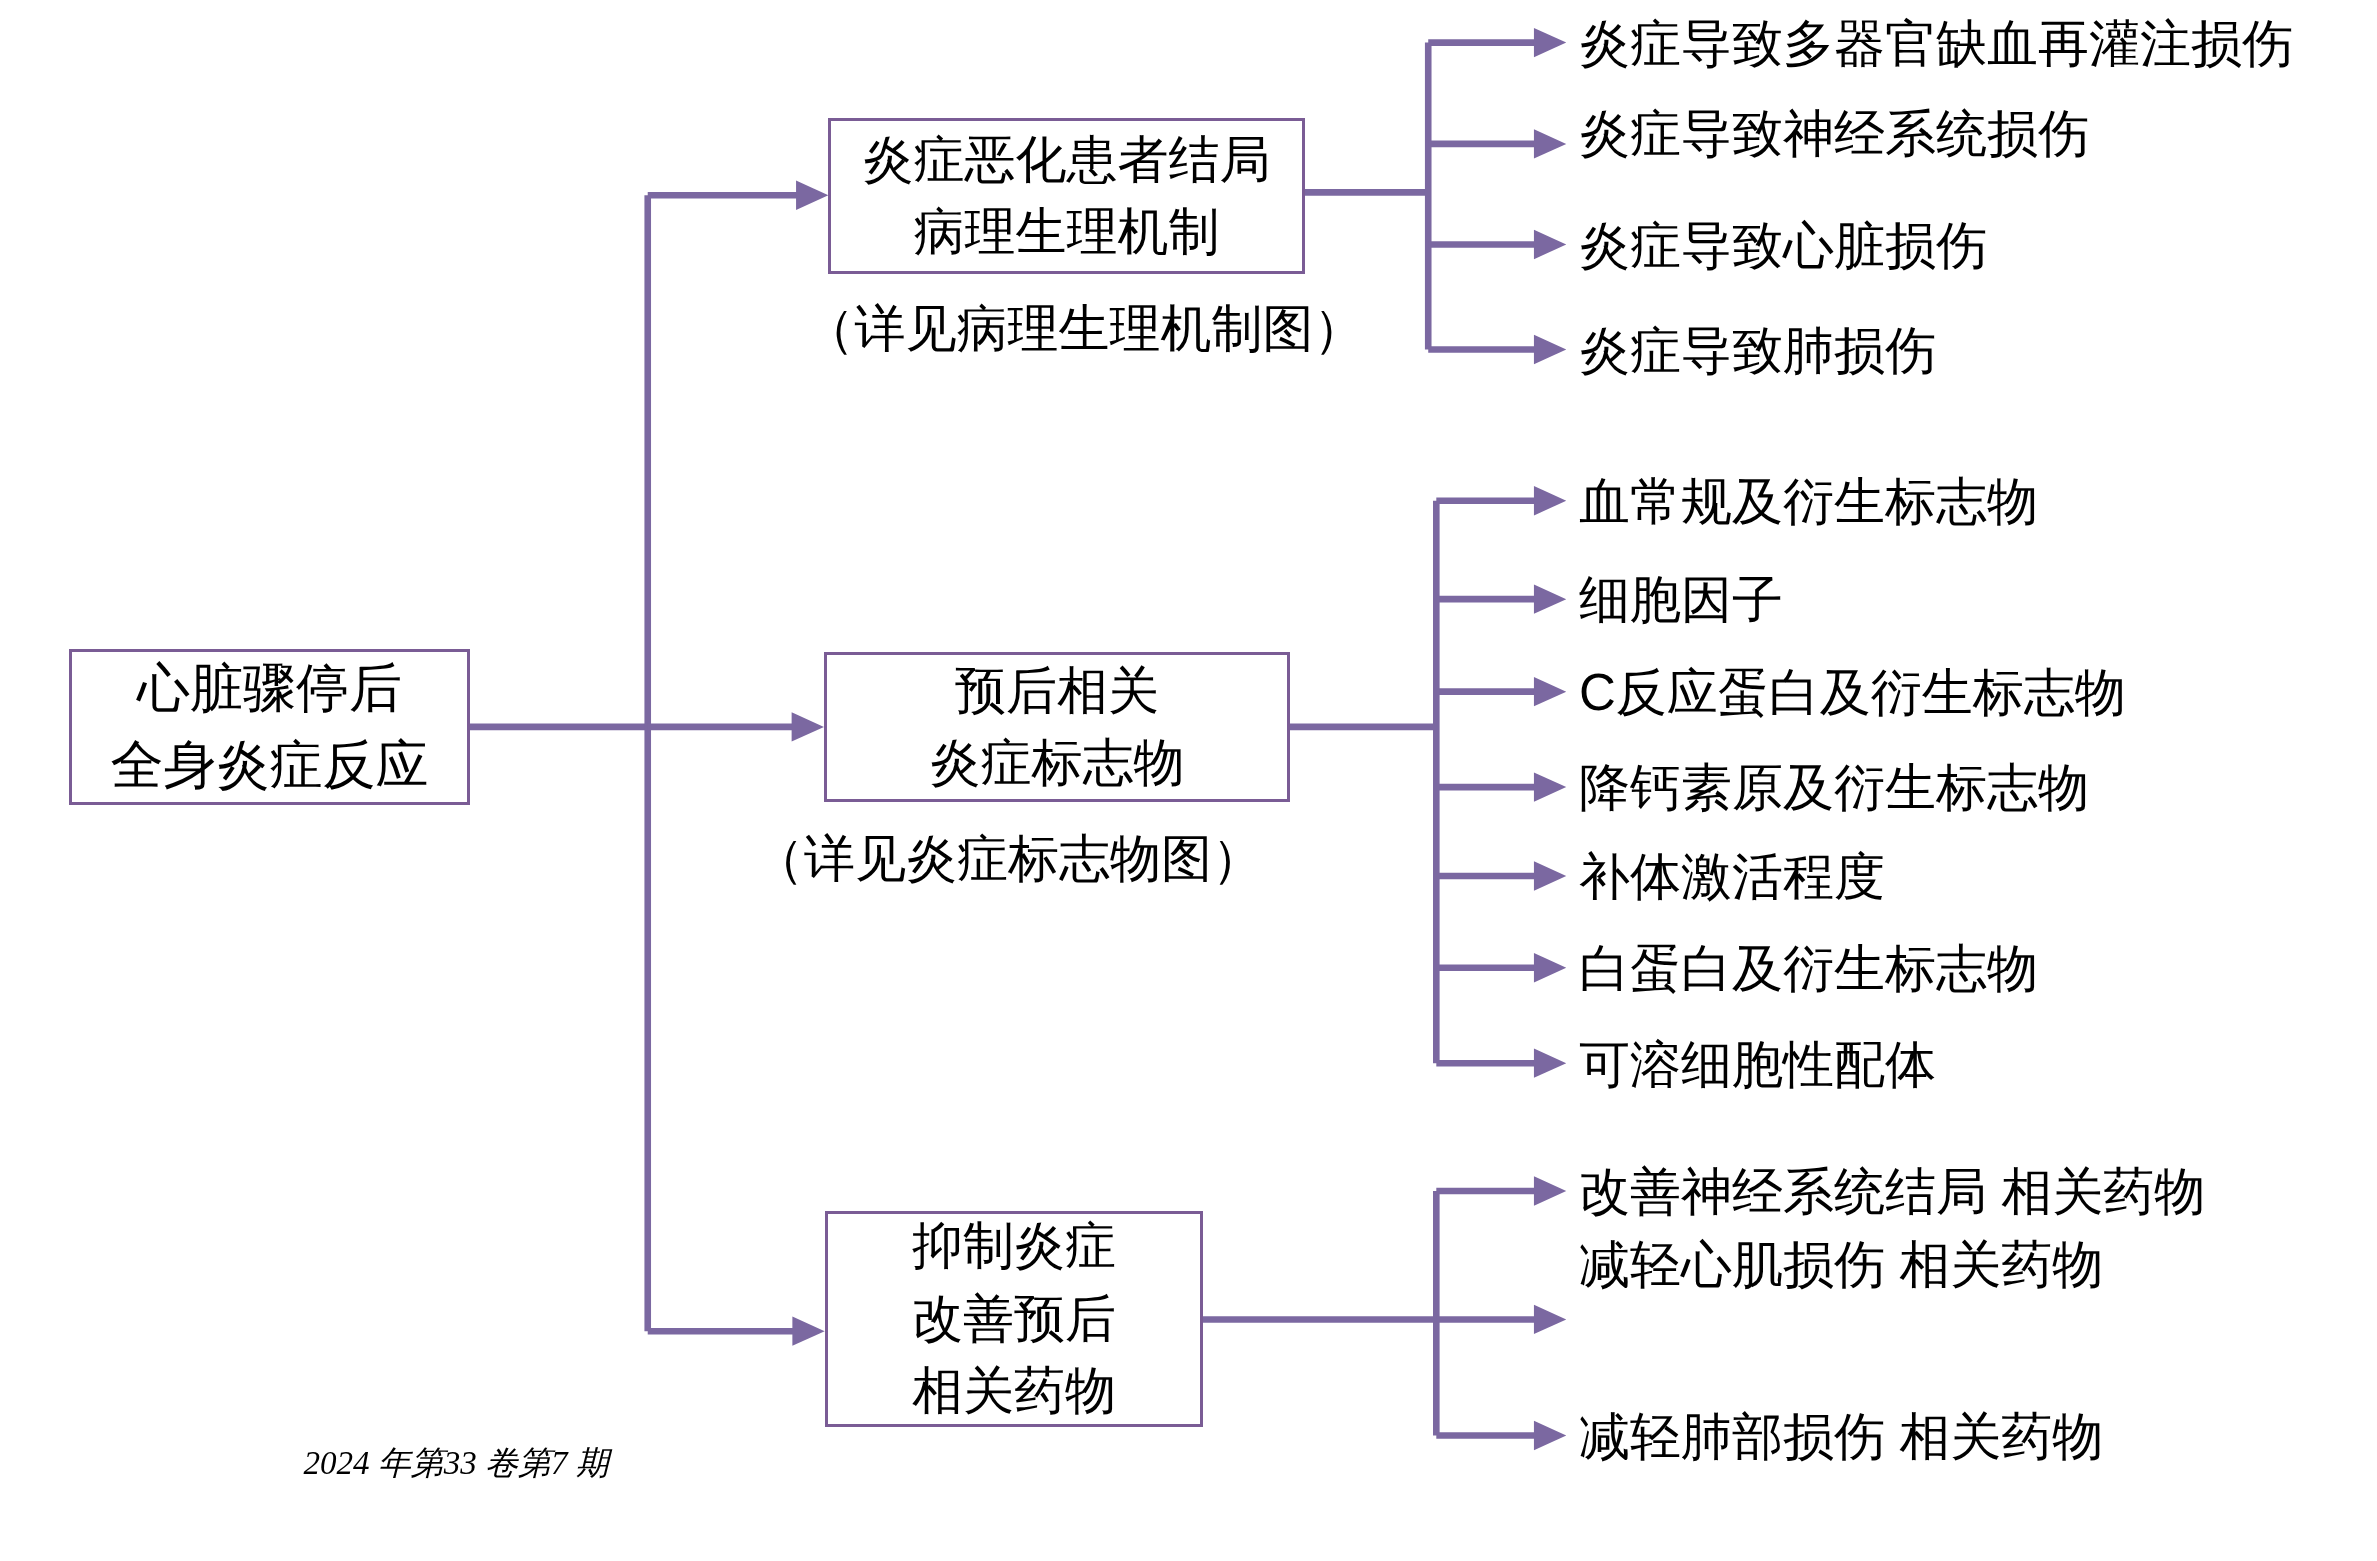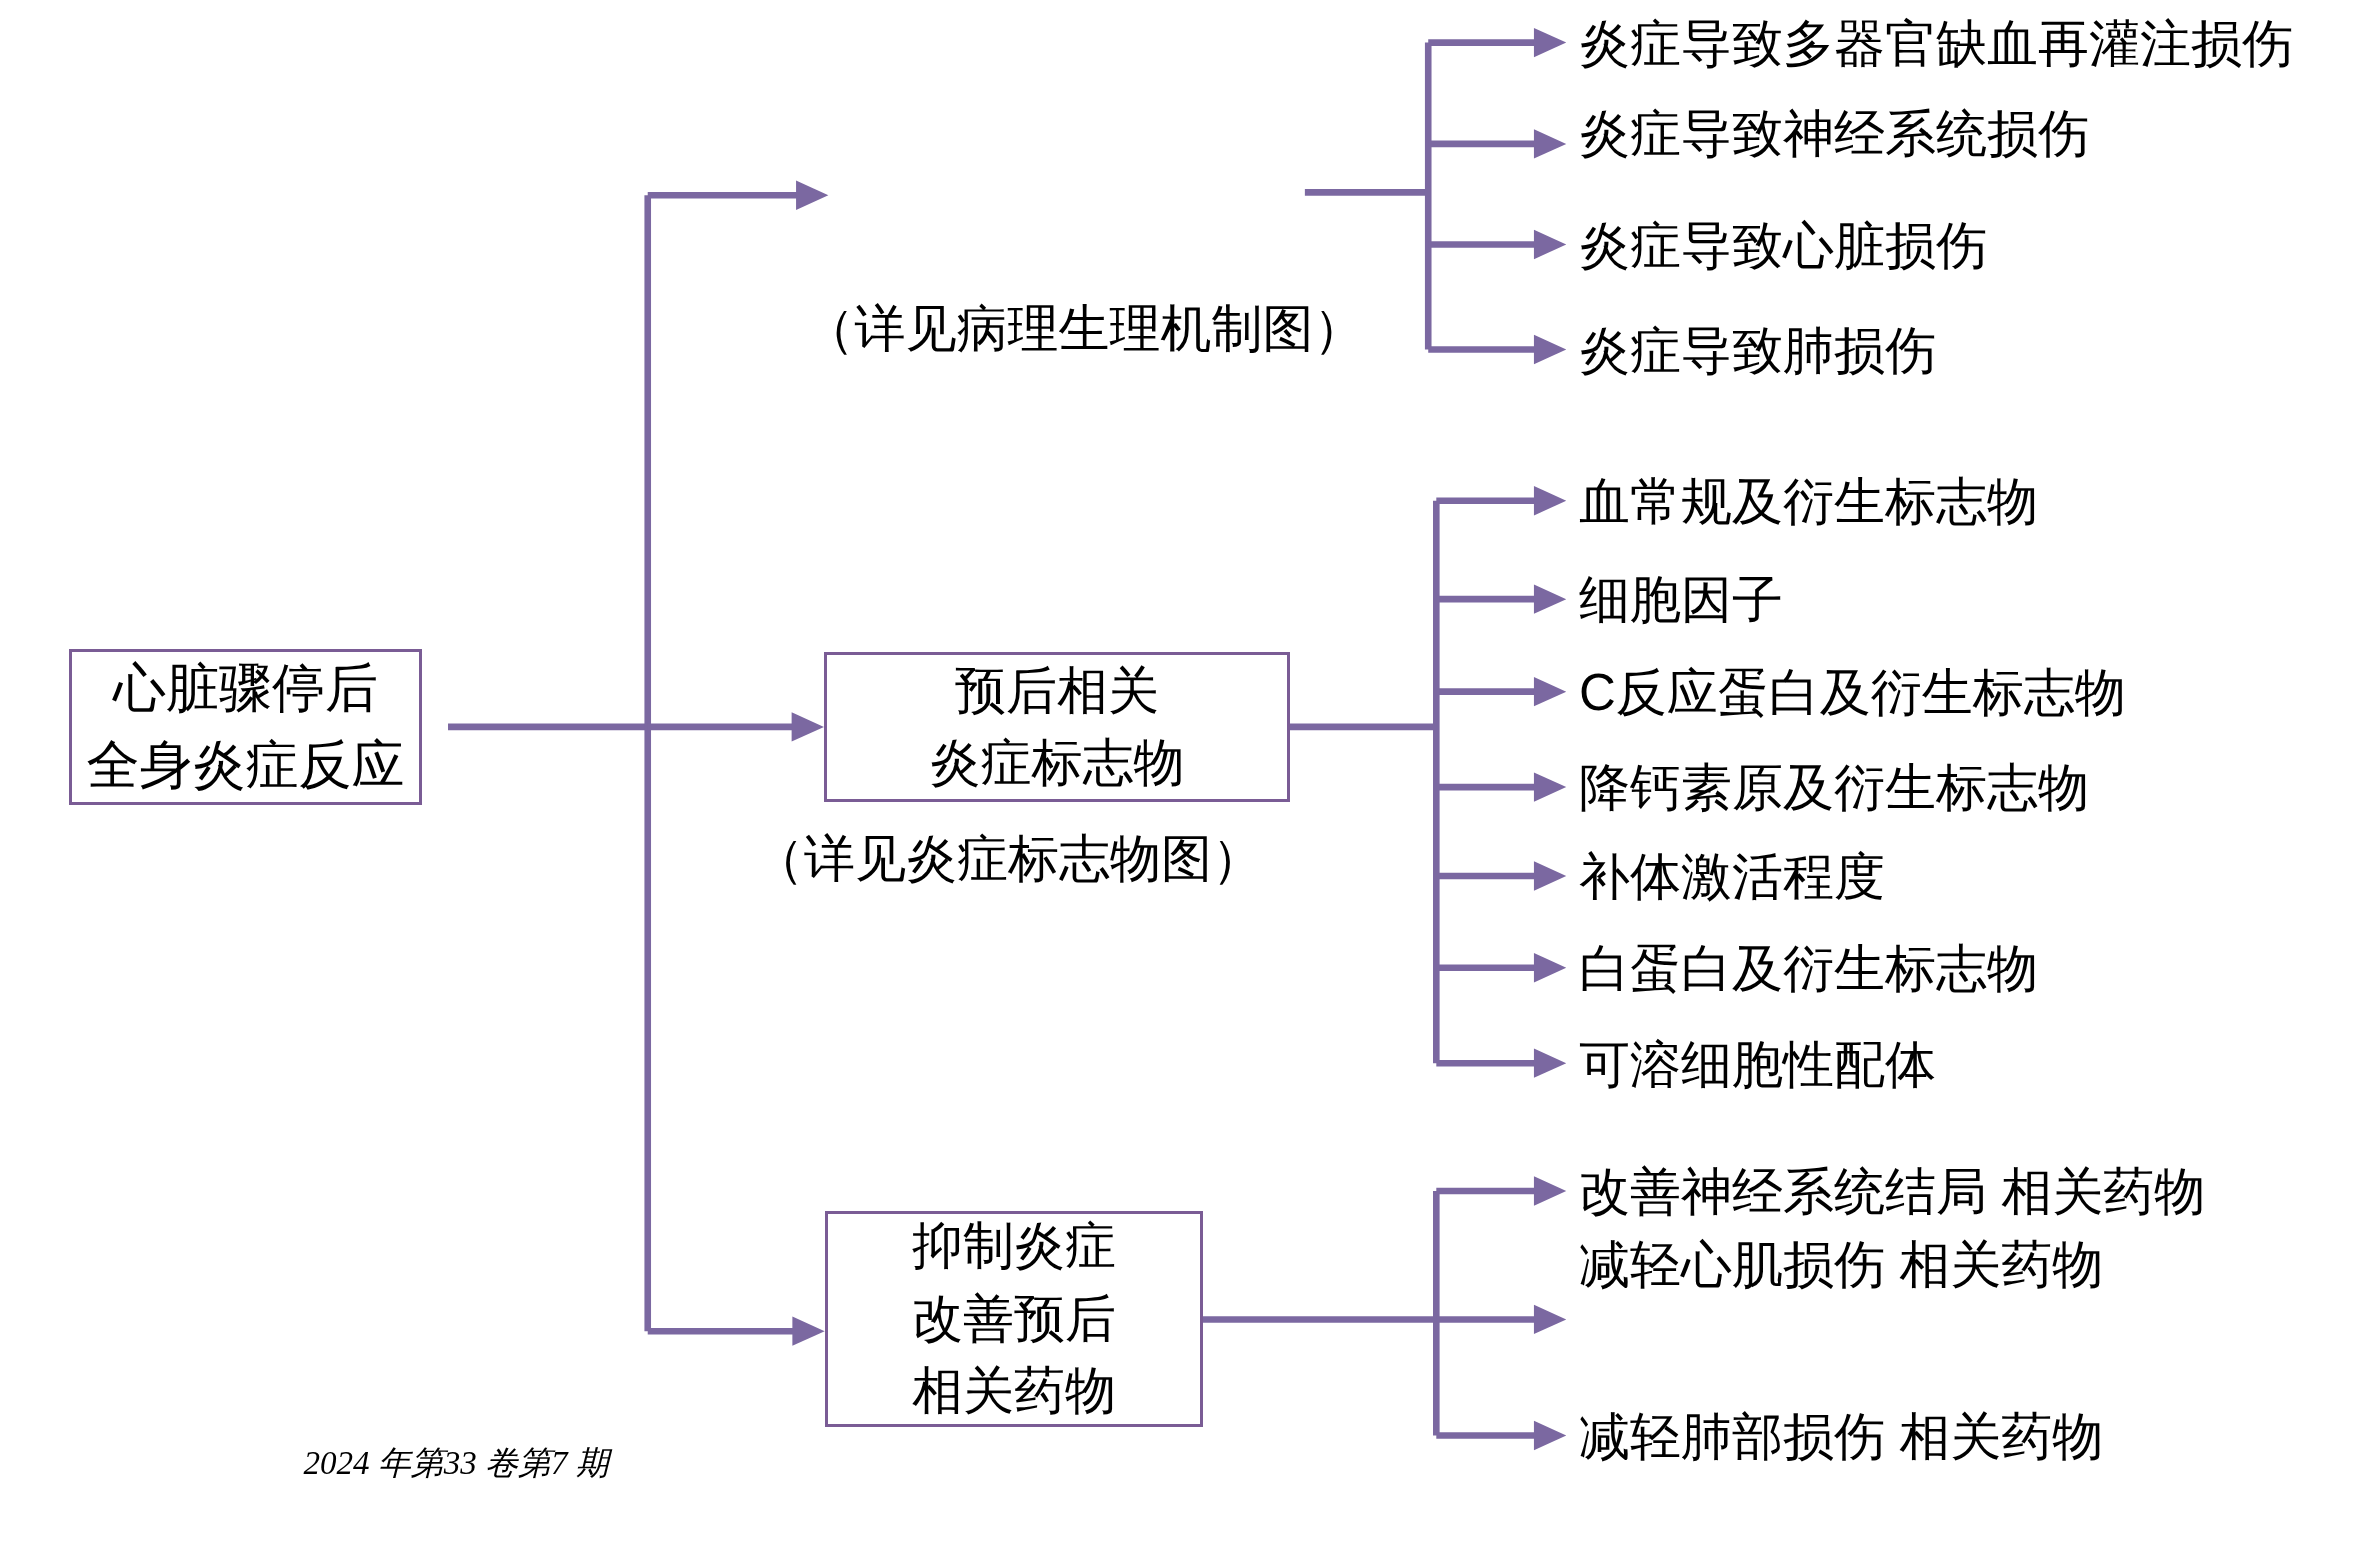--- a/index.html
+++ b/index.html
@@ -102,25 +102,29 @@
     <path d="M1637 1797 H1956"></path>
     <path d="M1956 1622 V1955"></path>
     <path d="M1956 1622 H2093"></path>
     <polygon points="2133,1622 2089,1602 2089,1642"></polygon>
     <path d="M1956 1797 H2093"></path>
     <polygon points="2133,1797 2089,1777 2089,1817"></polygon>
     <path d="M1956 1955 H2093"></path>
     <polygon points="2133,1955 2089,1935 2089,1975"></polygon>
   </svg>
 
-  <div class="node root-box" style="left:69px;top:649px;width:353px;height:156px;">
+  <div class="node root-box" style="left:69px;top:649px;width:401px;height:156px;">
     <div class="bline">心脏骤停后</div>
     <div class="bline">全身炎症反应</div>
   </div>
 
+  <div class="node" style="left:828px;top:118px;width:477px;height:156px;">
+    <div class="bline">炎症恶化患者结局</div>
+    <div class="bline">病理生理机制</div>
+  </div>
   <div class="note" style="left:790px;top:328px;width:588px;">（详见病理生理机制图）</div>
 
   <div class="node" style="left:824px;top:652px;width:466px;height:150px;">
     <div class="bline">预后相关</div>
     <div class="bline">炎症标志物</div>
   </div>
   <div class="note" style="left:751px;top:858px;width:514px;">（详见炎症标志物图）</div>
 
   <div class="node" style="left:825px;top:1211px;width:378px;height:216px;">
     <div class="bline">抑制炎症</div>

